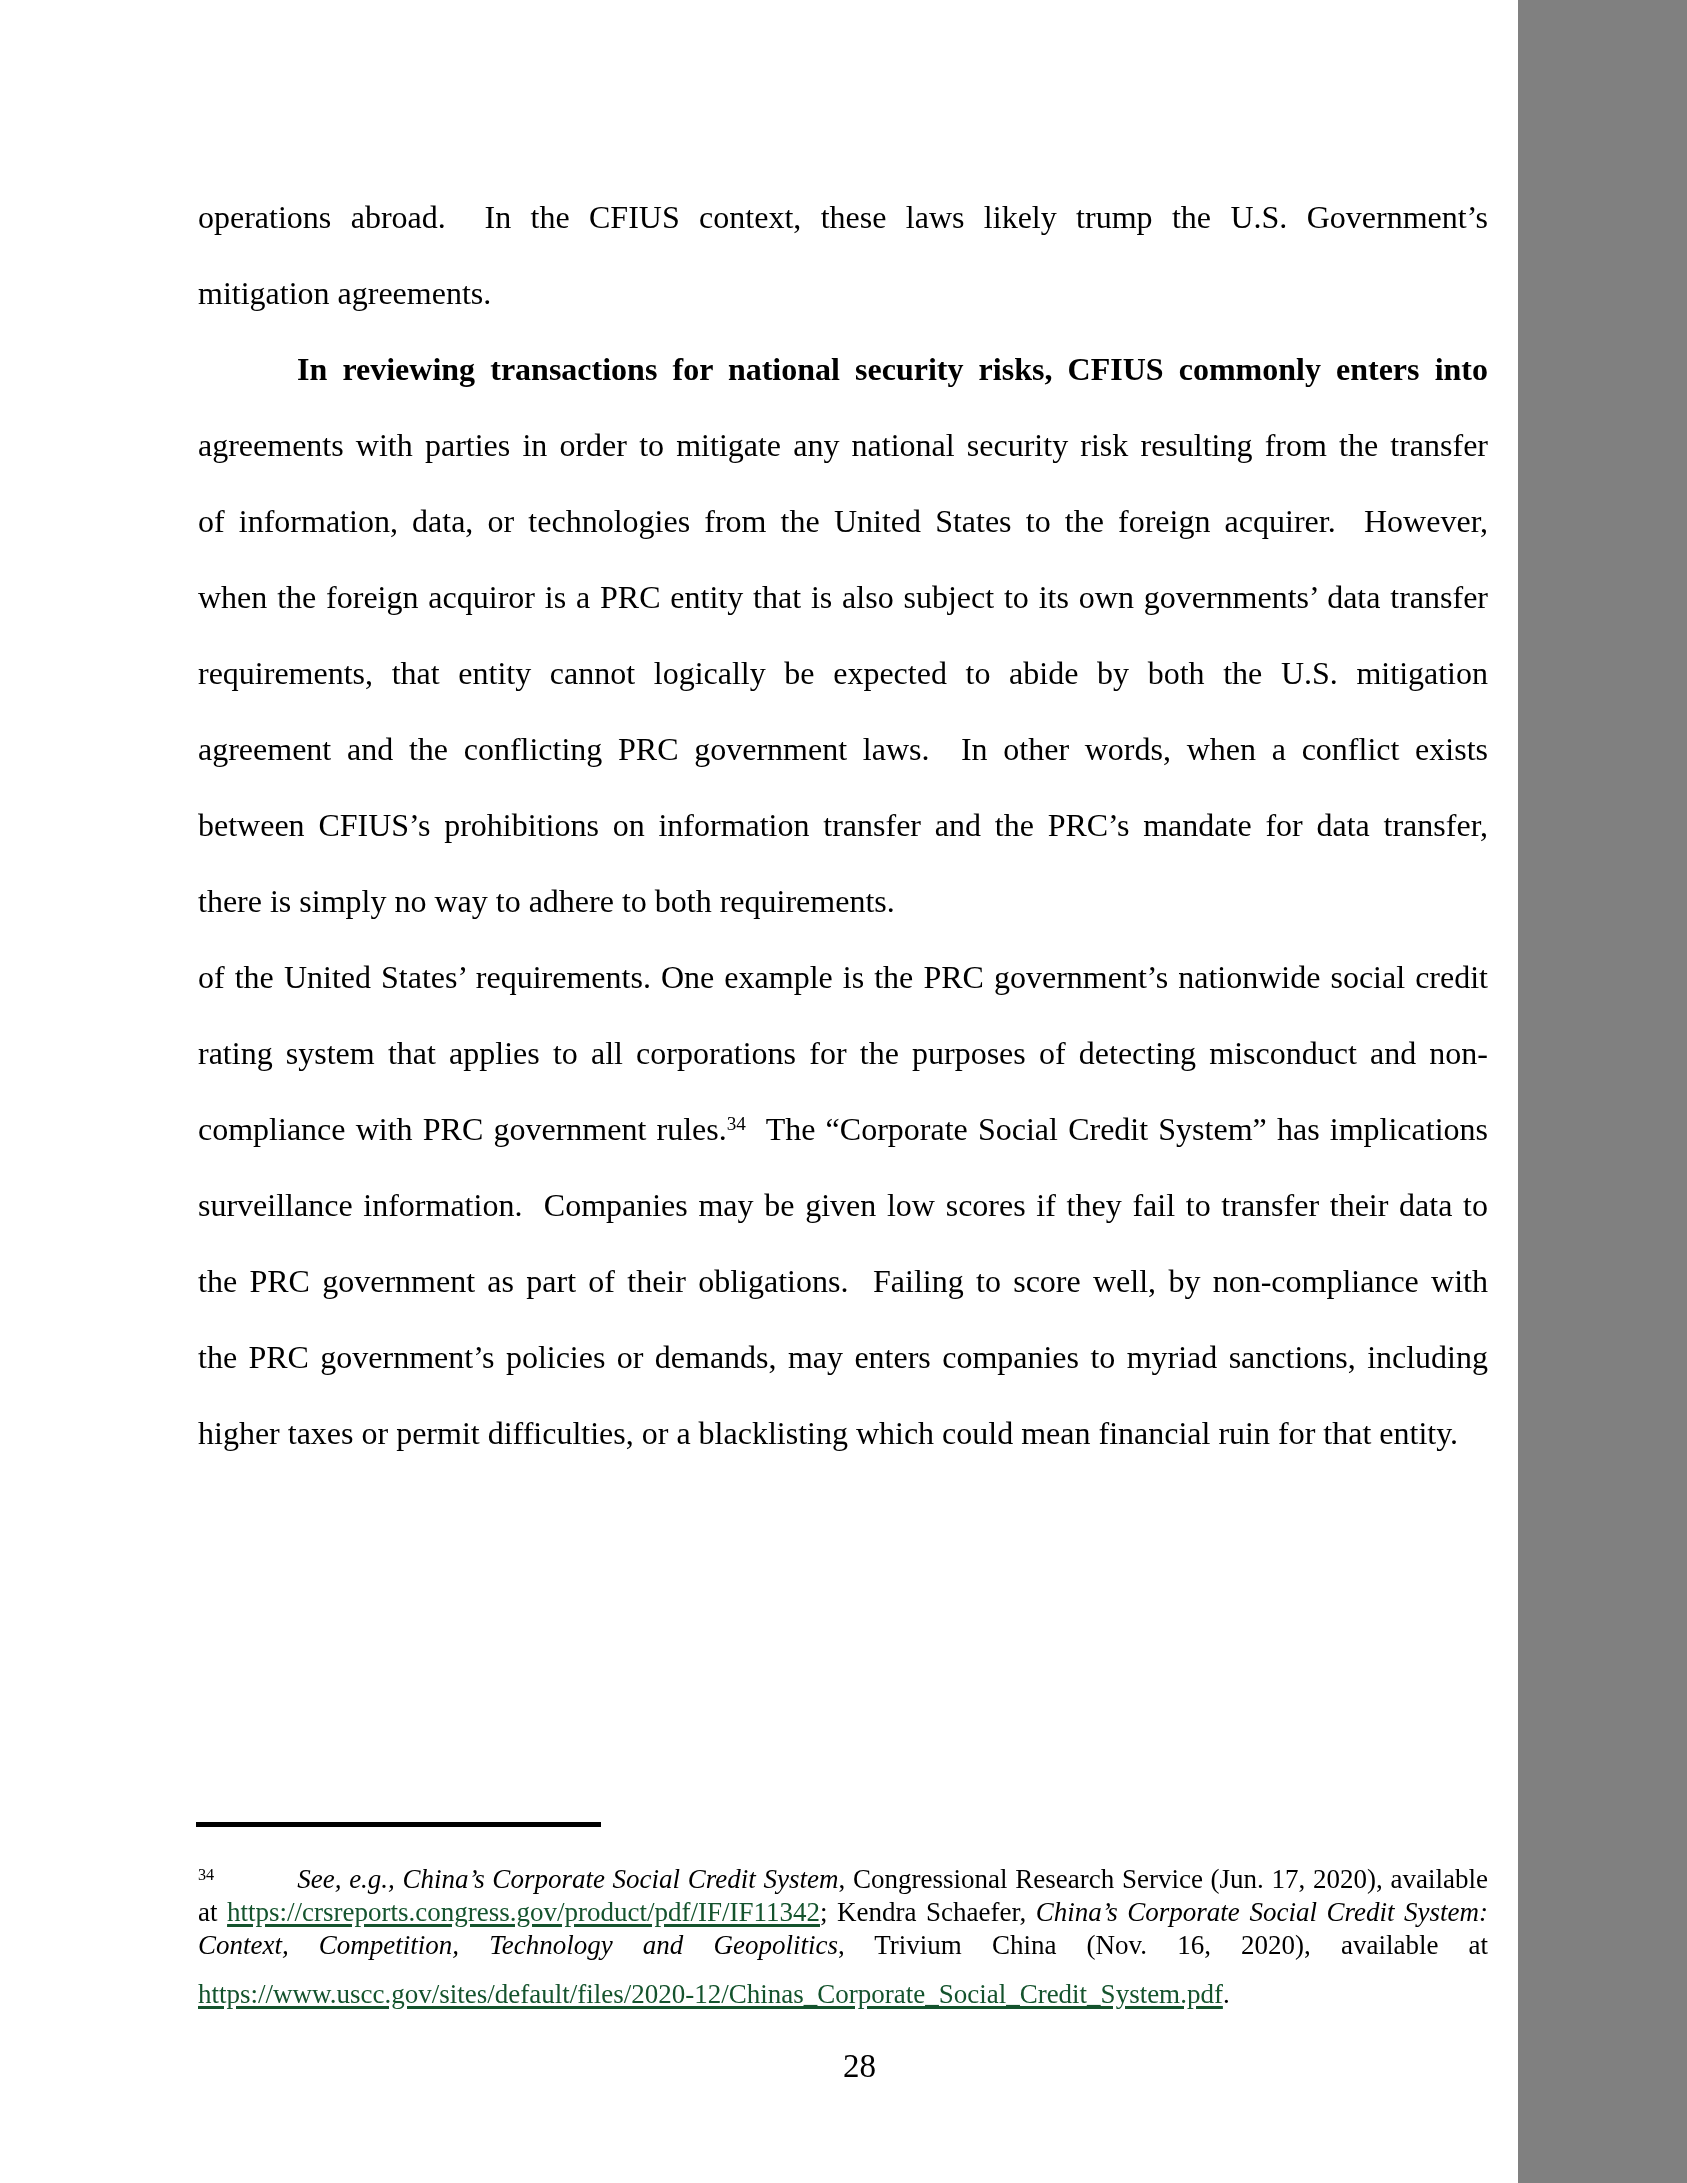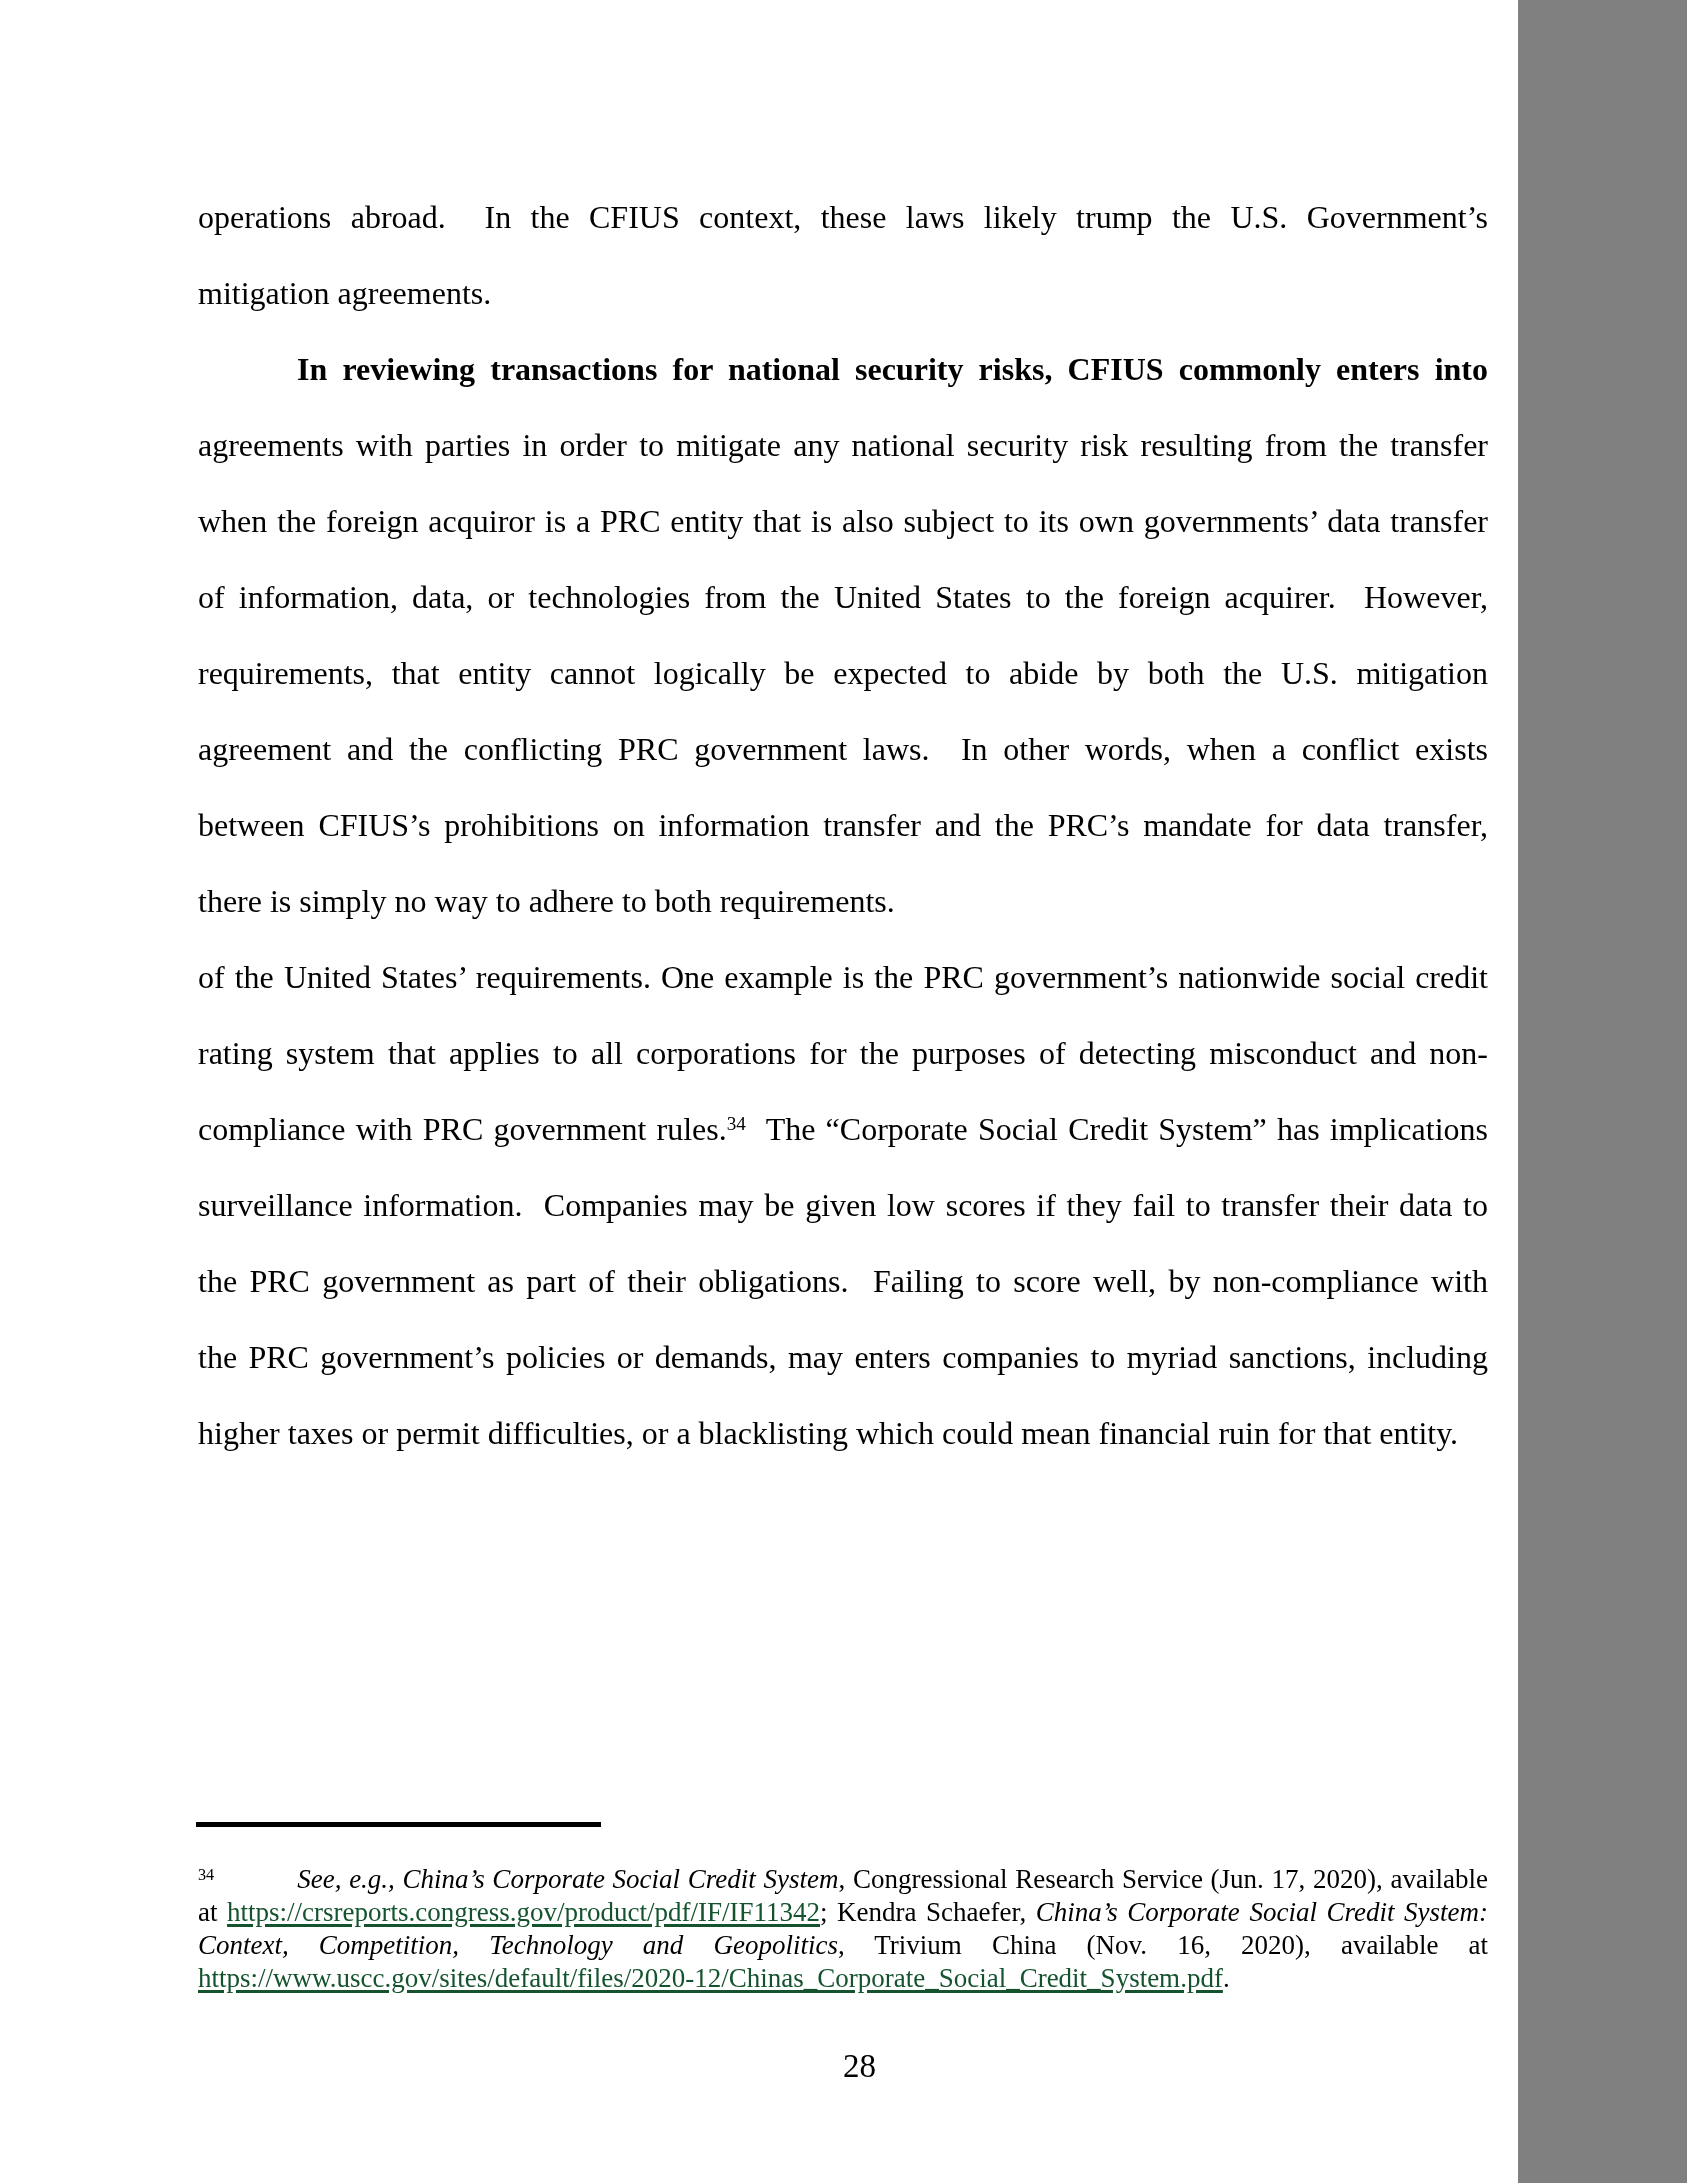--- a/index.html
+++ b/index.html
@@ -53,21 +53,21 @@
     left: 198px;
     top: 1863px;
     width: 1290px;
     font-size: 27px;
     line-height: 33px;
   }
   .fn-line {
     text-align: justify;
     text-align-last: justify;
   }
-  .fn-line.last { text-align-last: left; }
+  .fn-line.last { text-align-last: left; margin-top: 16px; }
   .fn-tab {
     display: inline-block;
     width: 83px;
   }
   .fn-link {
     color: #14532d;
     text-decoration: underline;
     text-decoration-thickness: 2.6px;
     text-underline-offset: 3.3px;
     cursor: pointer;
@@ -90,22 +90,22 @@
 <div class="page">
 
   <main class="body-text" id="body-root">
       <div class="para">
         <div class="line first"><span>operations abroad.&nbsp; In the CFIUS context, these laws likely trump the U.S. Government’s</span></div>
         <div class="line last"><span>mitigation agreements.</span></div>
       </div>
       <div class="para indent">
         <div class="line first"><span>In reviewing transactions for national security risks, CFIUS commonly enters into</span></div>
         <div class="line"><span>agreements with parties in order to mitigate any national security risk resulting from the transfer</span></div>
+        <div class="line"><span>of information, data, or technologies from the United States to the foreign acquirer.&nbsp; However,</span></div>
         <div class="line"><span>when the foreign acquiror is a PRC entity that is also subject to its own governments’ data transfer</span></div>
-        <div class="line"><span>of information, data, or technologies from the United States to the foreign acquirer.&nbsp; However,</span></div>
         <div class="line"><span>requirements, that entity cannot logically be expected to abide by both the U.S. mitigation</span></div>
         <div class="line"><span>agreement and the conflicting PRC government laws.&nbsp; In other words, when a conflict exists</span></div>
         <div class="line"><span>between CFIUS’s prohibitions on information transfer and the PRC’s mandate for data transfer,</span></div>
         <div class="line last"><span>there is simply no way to adhere to both requirements.</span></div>
       </div>
       <div class="para indent">
         <div class="line"><span>of the United States’ requirements. One example is the PRC government’s nationwide social credit</span></div>
         <div class="line"><span>rating system that applies to all corporations for the purposes of detecting misconduct and non-</span></div>
         <div class="line"><span>compliance with PRC government rules.</span><span class="sup">34</span><span>&nbsp; The “Corporate Social Credit System” has implications</span></div>
         <div class="line"><span>surveillance information.&nbsp; Companies may be given low scores if they fail to transfer their data to</span></div>

